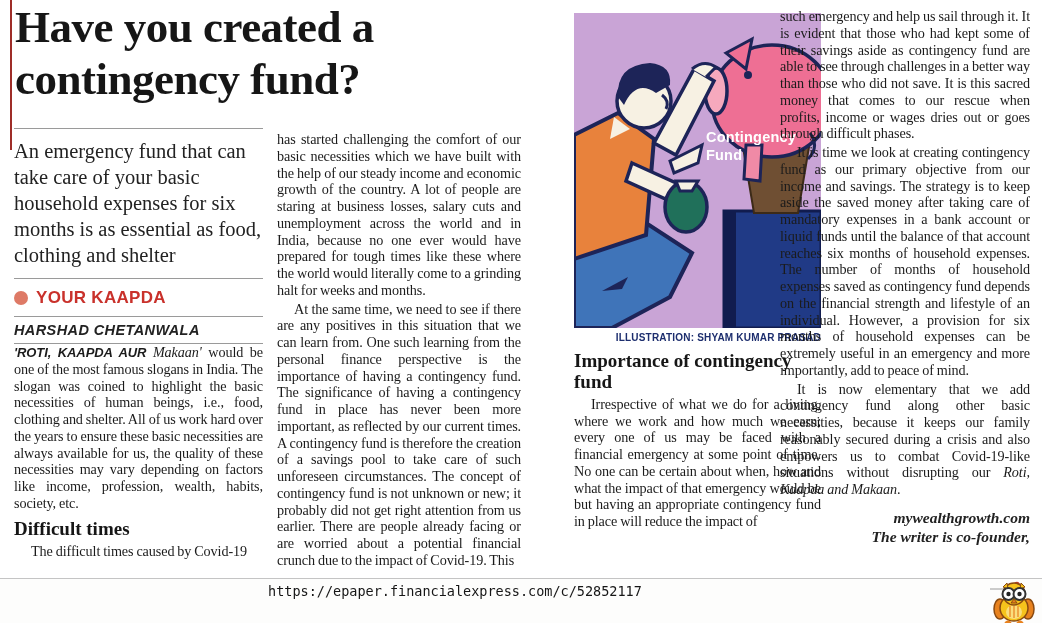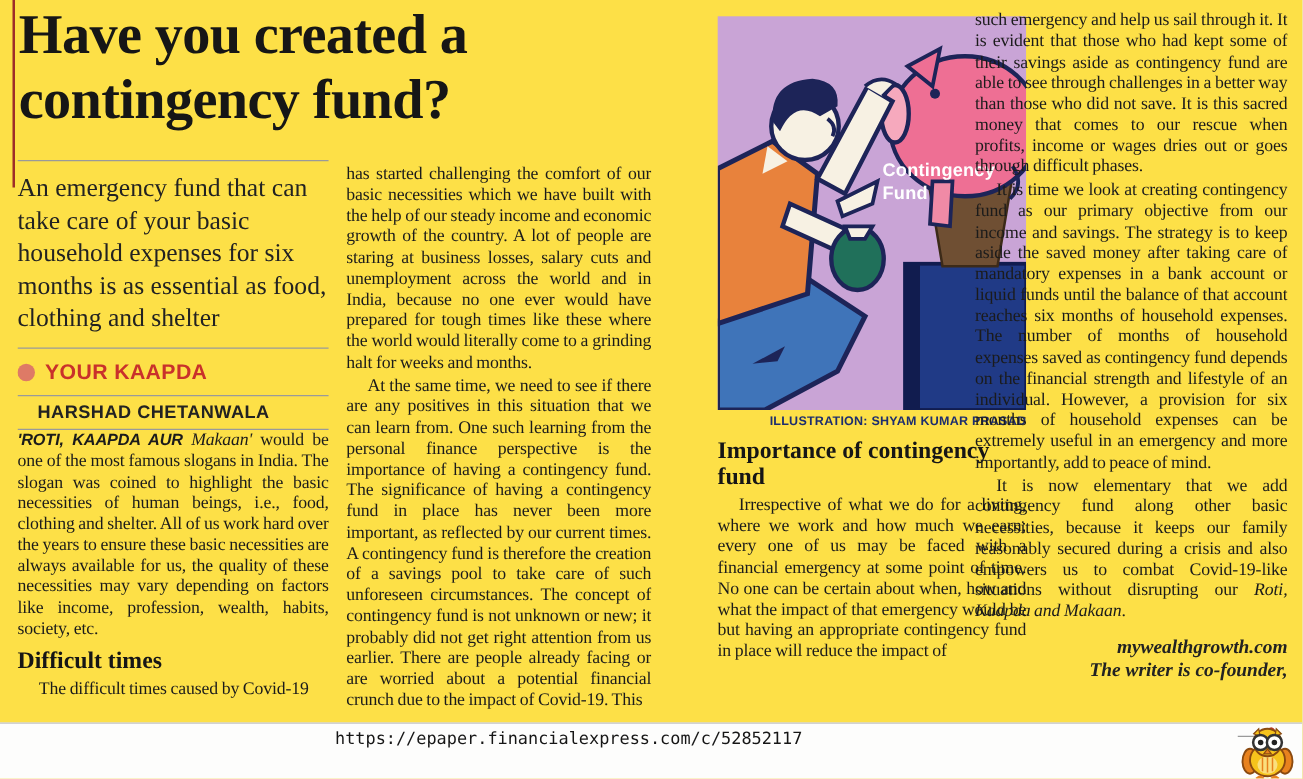--- a/index.html
+++ b/index.html
@@ -1,34 +1,34 @@
 <!DOCTYPE html>
 <html style="--accent: #c9312b; --dot: #de7a66; --brand: #0f5f93; --tagline: #cf2127; --edge: #9e2d28; --illo-bg: #c9a4d6; --pig-pink: #ee6f94; --navy: #1d2458; --shirt-orange: #e8823c; --pants-blue: #3f74b9; --pouch-green: #20705a; --pedestal-brown: #6f4f33; --block-blue: #203a86;"><head>
 <meta charset="utf-8">
 <style>
   html,body{margin:0;padding:0;background:#e9e9e9;}
-  .page{position:relative;width:1042px;height:623px;background:#fde047;overflow:hidden;
+  .page{position:relative;width:1042px;height:623px;background:#ffffff;overflow:hidden;
         font-family:"Liberation Serif",serif;color:#1b1b1b;}
   .red-edge{position:absolute;left:10px;top:0;width:2px;height:150px;background:var(--edge,#9e2d28);}
   .headline{position:absolute;left:15px;top:2px;width:490px;margin:0;
             font-family:"Liberation Serif",serif;font-weight:600;font-size:45px;line-height:1.15;
             color:#161616;letter-spacing:-.5px;}
   .col{position:absolute;overflow:hidden;}
   .col1{left:14px;top:128px;width:249px;height:450px;}
   .col2{left:277px;top:131px;width:244px;height:447px;}
   .col3{left:526px;top:13px;width:247px;height:565px;margin-left:48px;}
   .col4{left:780px;top:8px;width:250px;height:570px;}
   .rule{border:0;border-top:1px solid #9a9a9a;margin:0;}
   .standfirst{margin:9px 0 10px;font-size:20.5px;line-height:1.27;color:#222;}
   .kicker{display:flex;align-items:center;gap:8px;margin:9px 0 8px;}
   .dot{width:14px;height:14px;border-radius:50%;background:var(--dot,#de7a66);}
   .kicker-label{font-family:"Liberation Sans",sans-serif;font-weight:700;font-size:17px;
                 color:var(--accent,#c9312b);letter-spacing:.3px;}
   .byline{font-family:"Liberation Sans",sans-serif;font-weight:700;font-size:14.5px;color:#222;
-          letter-spacing:.4px;margin:5px 16px;}
+          letter-spacing:.4px;margin:5px 0;font-style:italic;}
   .body{margin:0 0 2px;font-size:14.2px;line-height:1.18;text-align:justify;
         letter-spacing:-.1px;word-spacing:-.5px;}
   .col1 .body:first-of-type{margin-top:12px;}
   .indent{text-indent:17px;}
   .lead-caps{font-family:"Liberation Sans",sans-serif;font-weight:700;font-style:italic;font-size:13px;}
   .ital{font-style:italic;}
   .subhead{margin:7px 0 3px;font-weight:600;font-size:19px;line-height:1.1;color:#161616;}
   .illustration{position:relative;width:247px;height:315px;background:var(--illo-bg,#c9a4d6);overflow:hidden;}
   .pig-label{position:absolute;left:132px;top:115px;font-family:"Liberation Sans",sans-serif;
              font-weight:700;font-size:14.5px;line-height:1.25;color:#fff;letter-spacing:.2px;}

